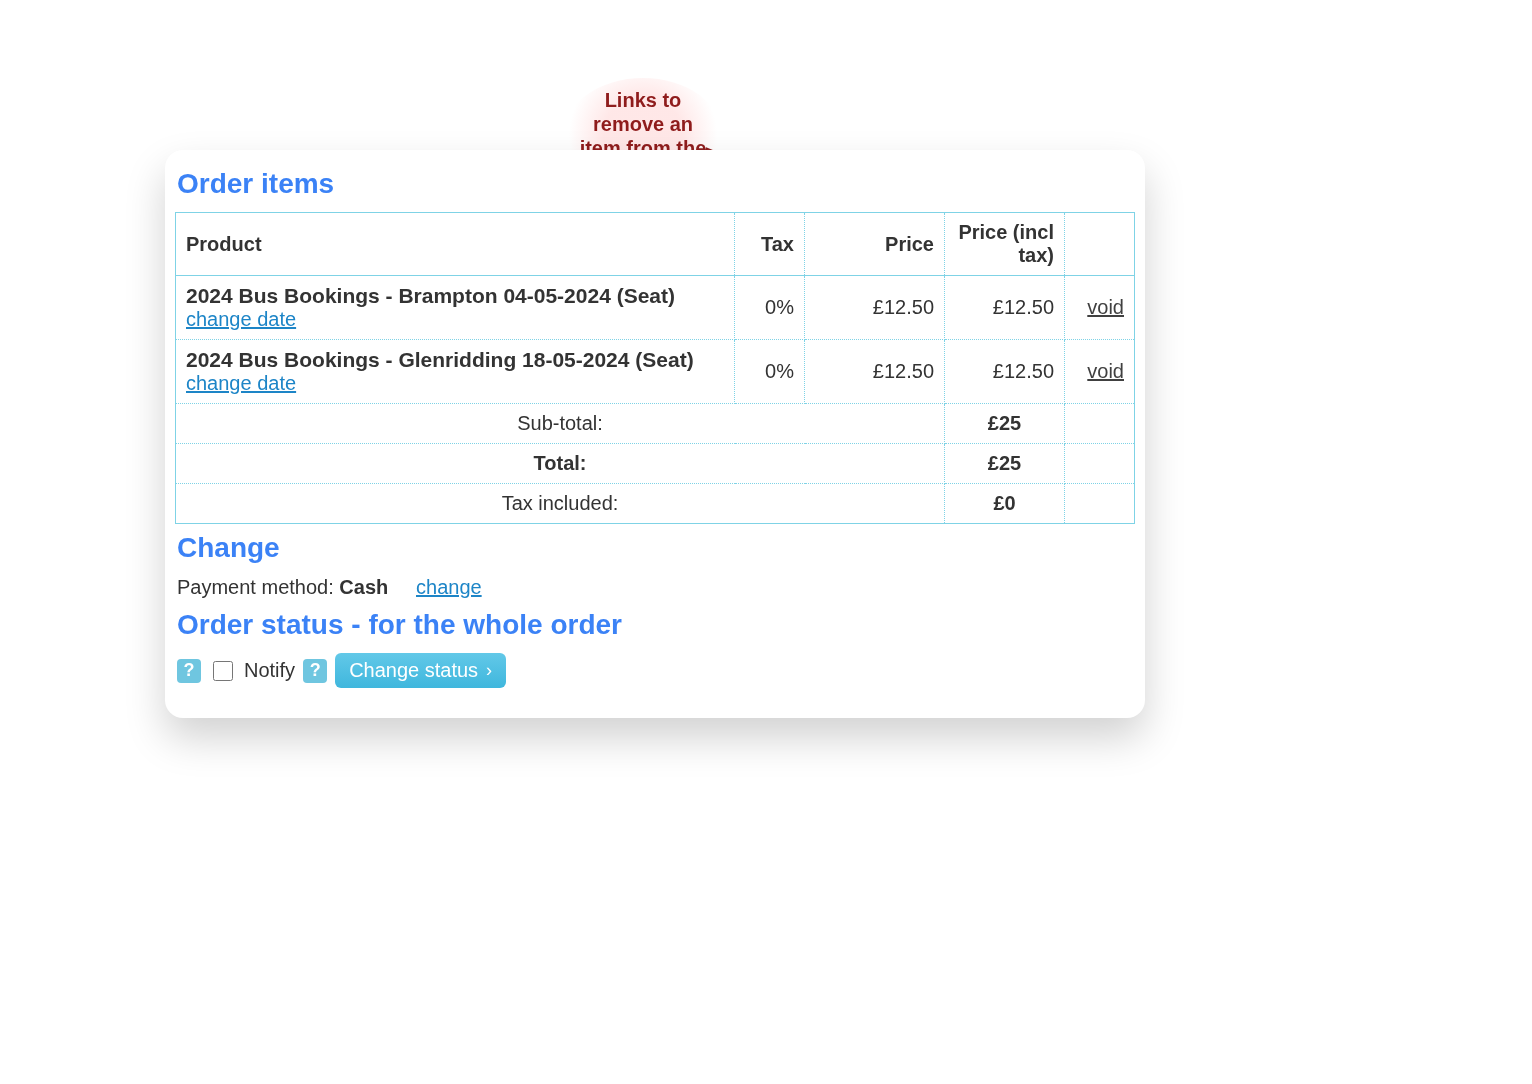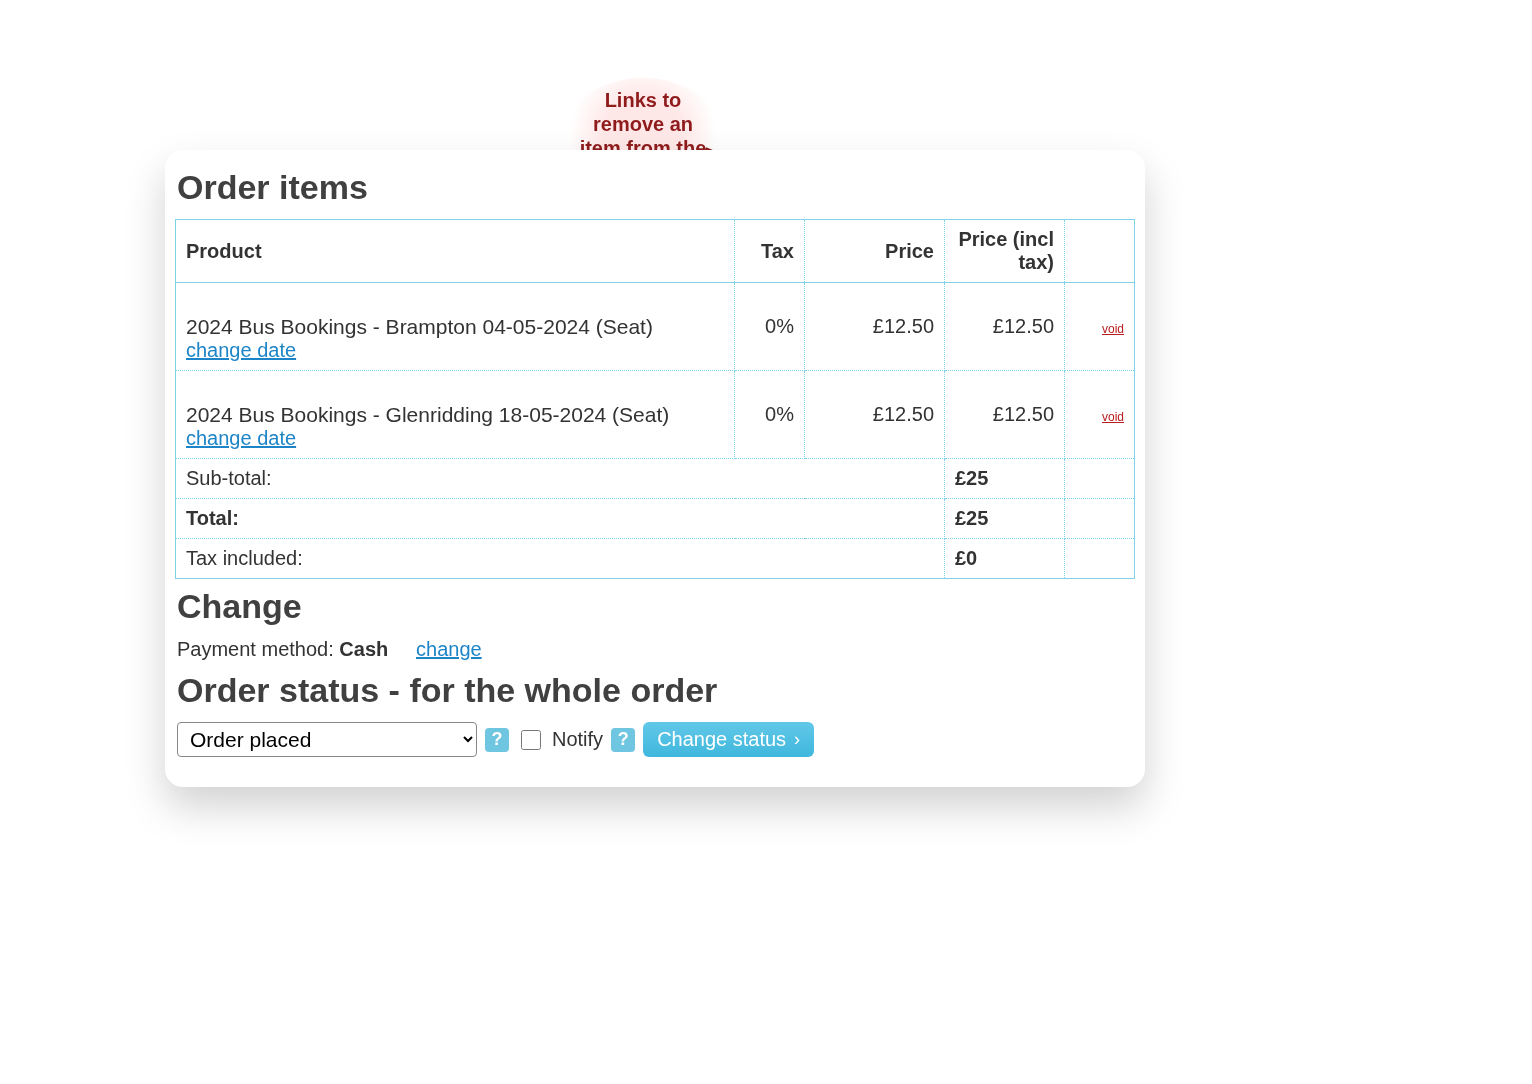--- a/index.html
+++ b/index.html
@@ -15,23 +15,23 @@
     position: absolute;
     left: 165px;
     top: 150px;
     width: 980px;
     background: #fff;
     border-radius: 18px;
     box-shadow: 0 20px 40px rgba(0,0,0,0.18);
     padding: 10px 0 30px 0;
   }
   h2 {
-    font-size: 34px;
-    font-weight: bold;
-    color: #404040;
+    font-size: 28px;
+    font-weight: bold;
+    color: #3b82f6;
     margin: 8px 0 12px 12px;
   }
   table.items {
     border-collapse: collapse;
     width: calc(100% - 20px);
     margin: 0 10px;
     border: 1px solid #7fd3e6;
   }
   table.items th, table.items td {
     padding: 8px 10px;
@@ -53,37 +53,36 @@
     border-bottom: 1px dotted #7fd3e6;
     vertical-align: middle;
     text-align: right;
     font-size: 20px;
     color: #333;
   }
   table.items tbody td.product-cell {
     text-align: left;
   }
   .product-title {
-    font-weight: normal;
+    font-weight: bold;
     font-size: 21px;
-    margin-top: 24px;
   }
   a.link {
     color: #1d85c7;
     font-size: 20px;
   }
   a.void {
-    color: #b91c1c;
+    color: #404040;
     text-decoration: underline;
-    font-size: 12px;
+    font-size: 20px;
   }
   table.items tfoot td {
     border-right: 1px dotted #7fd3e6;
     border-bottom: 1px dotted #7fd3e6;
-    text-align: left;
+    text-align: center;
     font-size: 20px;
     color: #333;
     padding: 8px 10px;
   }
   tfoot .label-cell { font-weight: normal; }
   tfoot .total-label { font-weight: bold; }
   tfoot .val-cell { font-weight: bold; }
   .payment-line {
     font-size: 20px;
     margin: 10px 0 10px 12px;
@@ -240,23 +239,20 @@
 
   <h2>Change</h2>
   <div class="payment-line">
     <span>Payment method: </span><span class="bold">Cash</span>
     &nbsp;&nbsp;&nbsp;
     <a href="#" class="link">change</a>
   </div>
 
   <h2>Order status - for the whole order</h2>
   <div class="status-row">
-    <select class="status">
-      <option>Order placed</option>
-    </select>
     <span class="help-icon">?</span>
     <input type="checkbox" style="">
     <span class="notify-label">Notify</span>
     <span class="help-icon">?</span>
     <button class="change-status">
       <span>Change status</span>
       <span class="chev">›</span>
     </button>
   </div>
 

